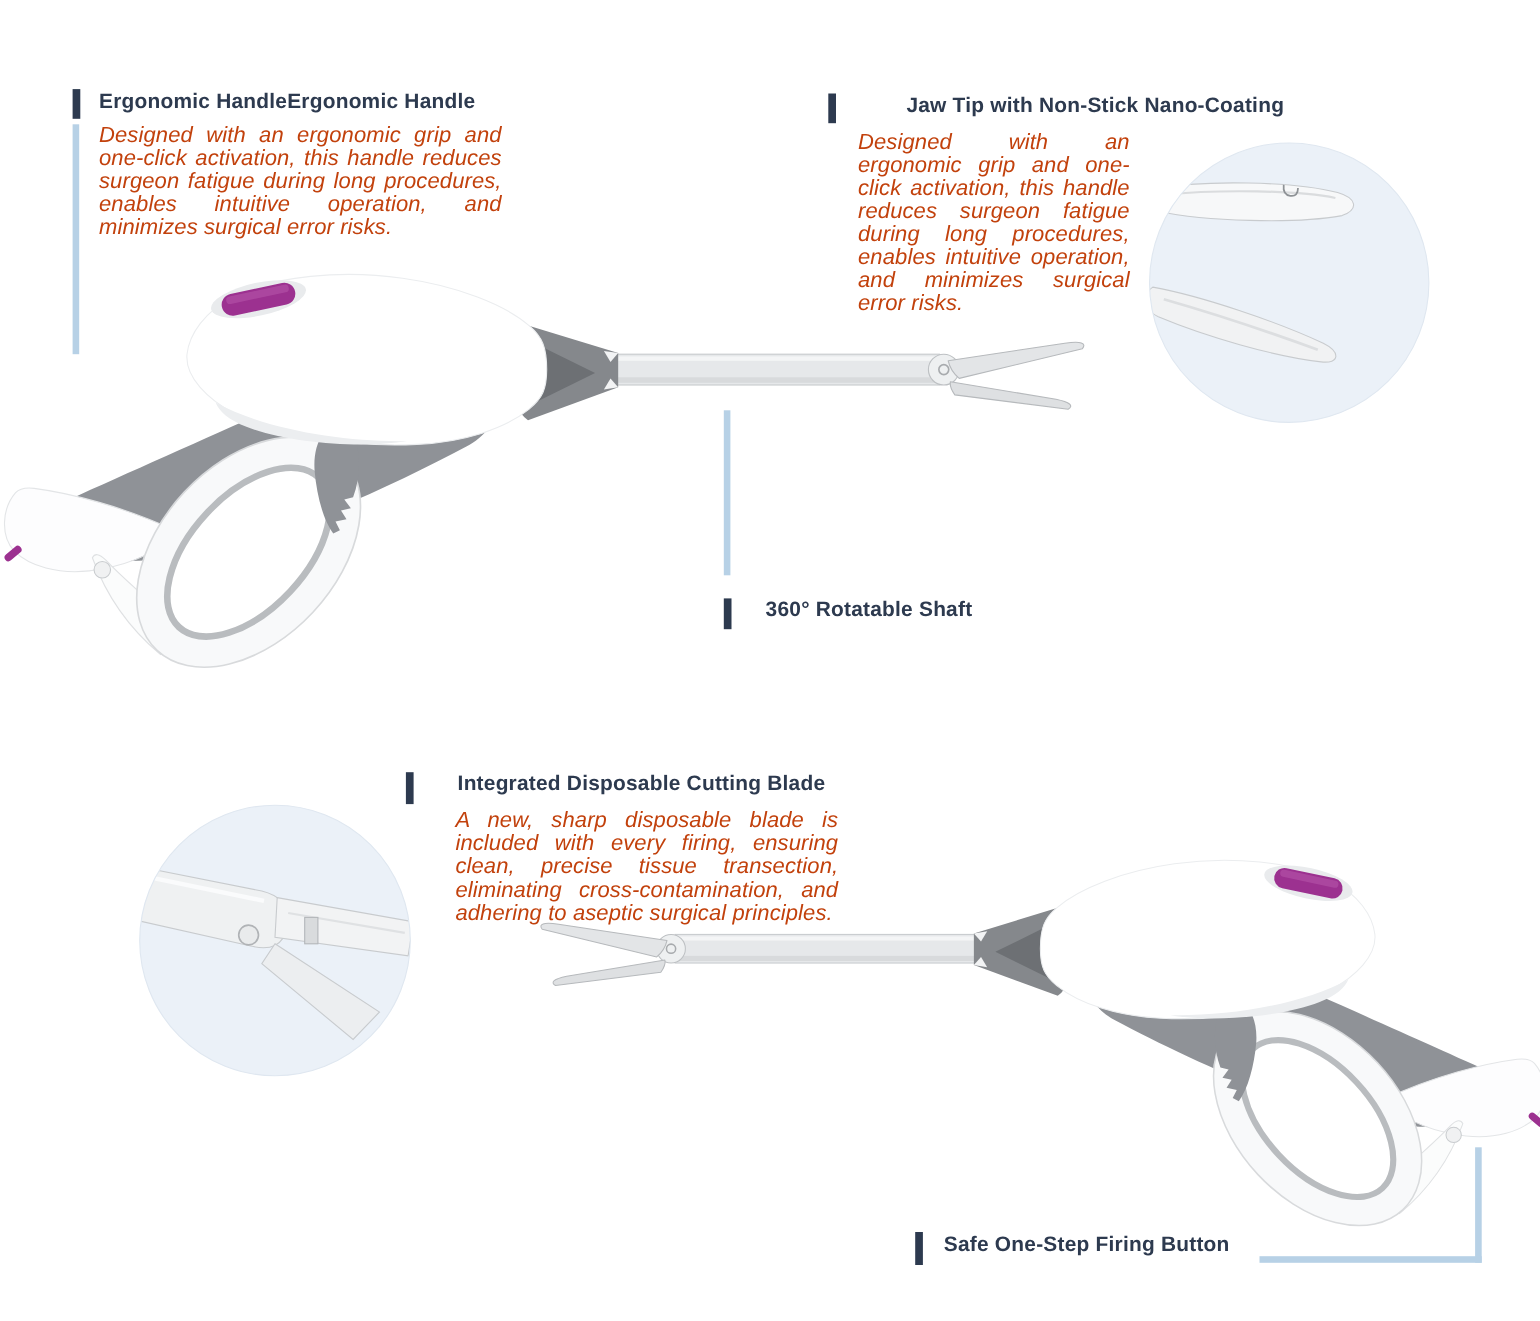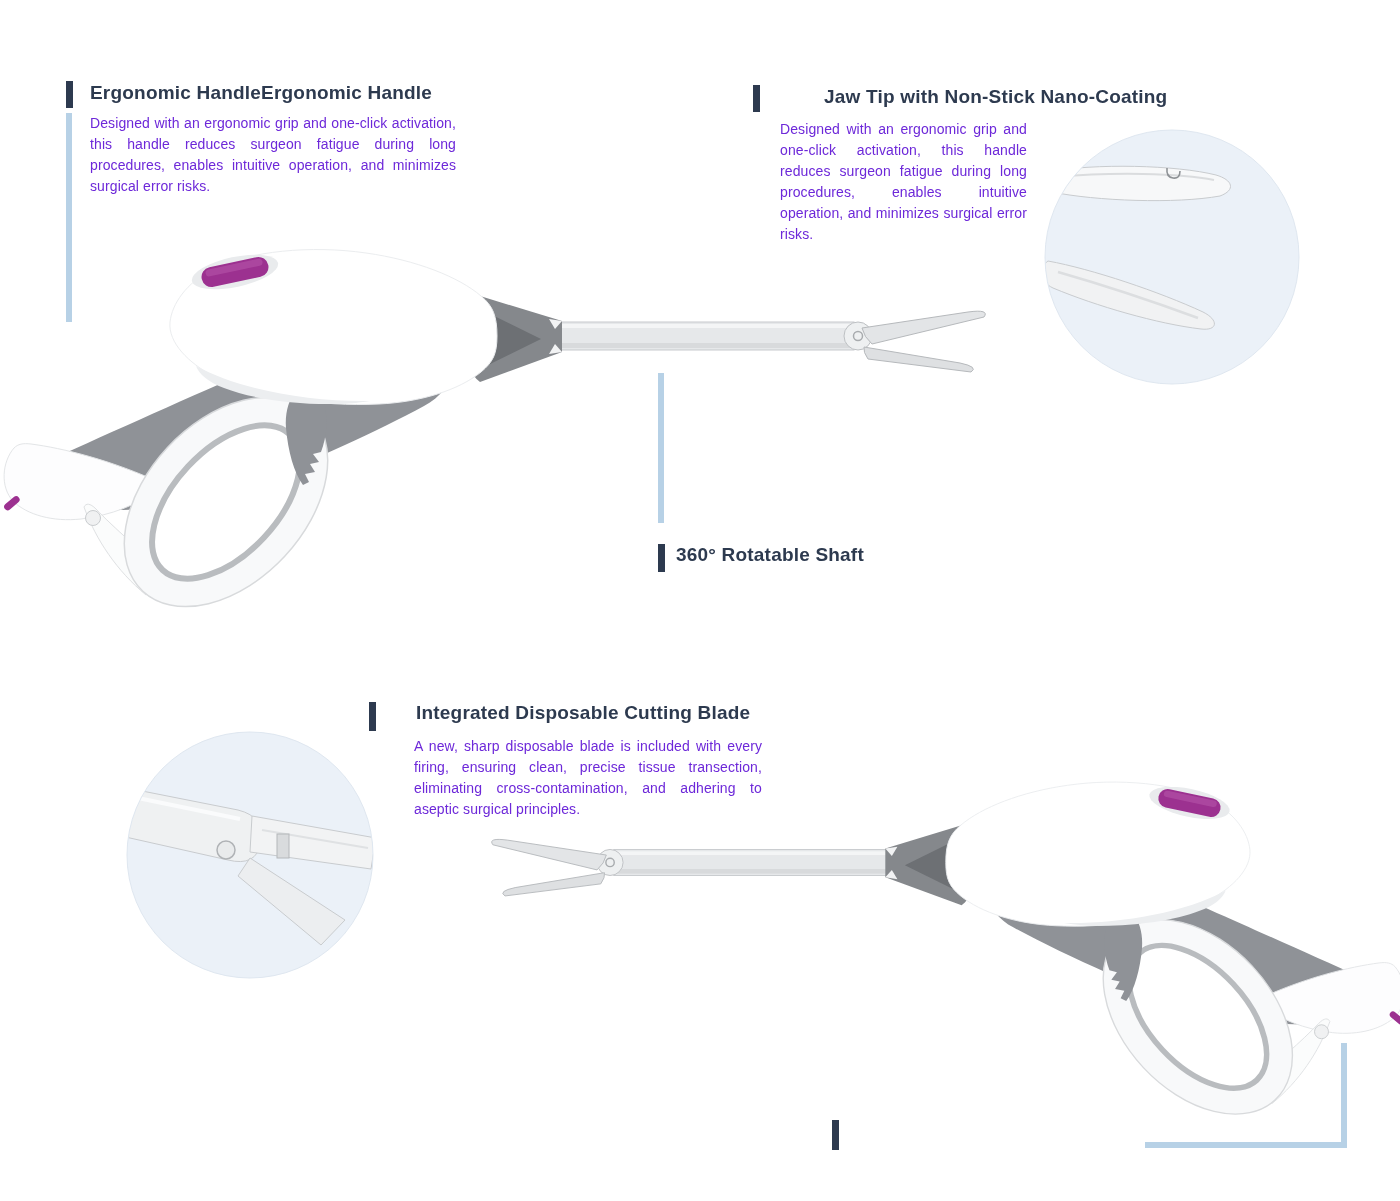--- a/index.html
+++ b/index.html
@@ -1,38 +1,38 @@
 <!DOCTYPE html>
 <html><head>
 <meta charset="utf-8">
 <style>
   html,body{margin:0;padding:0;background:#ffffff;}
   #canvas{position:relative;width:1400px;height:1201px;background:#ffffff;overflow:hidden;
           font-family:"Liberation Sans",sans-serif;}
   #art{position:absolute;left:0;top:0;z-index:0;}
   .txt{position:absolute;z-index:2;}
   .title{color:#2d3a4f;font-size:19px;font-weight:700;letter-spacing:.2px;white-space:nowrap;line-height:28px;}
-  .body-copy{color:#6d28d9;font-size:14px;line-height:21px;text-align:justify;letter-spacing:.1px;}
+  .body-copy{color:#c2410c;font-size:20px;line-height:21px;text-align:justify;letter-spacing:.1px;font-style:italic;}
   .bar-dark{position:absolute;width:7px;background:#2d3a4f;z-index:2;}
   .line-light{position:absolute;background:#b7d1e6;z-index:1;}
 
   
   #s1-bar{left:66px;top:81px;height:27px;}
   #s1-title{left:90px;top:79px;}
   #s1-body{left:90px;top:113px;width:366px;}
   #s1-vline{left:66px;top:113px;width:6px;height:209px;}
 
   #s2-bar{left:753px;top:85px;height:27px;}
   #s2-title{left:824px;top:83px;}
   #s2-body{left:780px;top:119px;width:247px;}
 
   #s3-vline{left:658px;top:373px;width:6px;height:150px;}
   #s3-body{left:683px;top:444px;width:306px;}
   #s3-bar{left:658px;top:544px;height:28px;}
-  #s3-title{left:676px;top:541px;}
+  #s3-title{left:696px;top:541px;}
 
   #s4-bar{left:369px;top:702px;height:29px;}
   #s4-title{left:416px;top:699px;}
   #s4-body{left:398px;top:736px;width:348px;margin-left:16px;}
 
   #s5-body{left:858px;top:1008px;width:268px;}
   #s5-bar{left:832px;top:1120px;height:30px;}
   #s5-title{left:858px;top:1118px;}
   #s5-vline{left:1341px;top:1043px;width:6px;height:105px;}
   #s5-hline{left:1145px;top:1142px;width:202px;height:6px;}
@@ -143,16 +143,17 @@
 
   <div id="s3-vline" class="line-light"></div>
   <div id="s3-bar" class="bar-dark"></div>
   <div id="s3-title" class="txt title">360° Rotatable Shaft</div>
 
   <div id="s4-bar" class="bar-dark"></div>
   <div id="s4-title" class="txt title">Integrated Disposable Cutting Blade</div>
   <div id="s4-body" class="txt body-copy">A new, sharp disposable blade is included with every firing, ensuring clean, precise tissue transection, eliminating cross-contamination, and adhering to aseptic surgical principles.</div>
 
   <div id="s5-bar" class="bar-dark"></div>
+  <div id="s5-title" class="txt title">Safe One-Step Firing Button</div>
   <div id="s5-vline" class="line-light"></div>
   <div id="s5-hline" class="line-light"></div>
 
 </div>
 
 </body></html>

